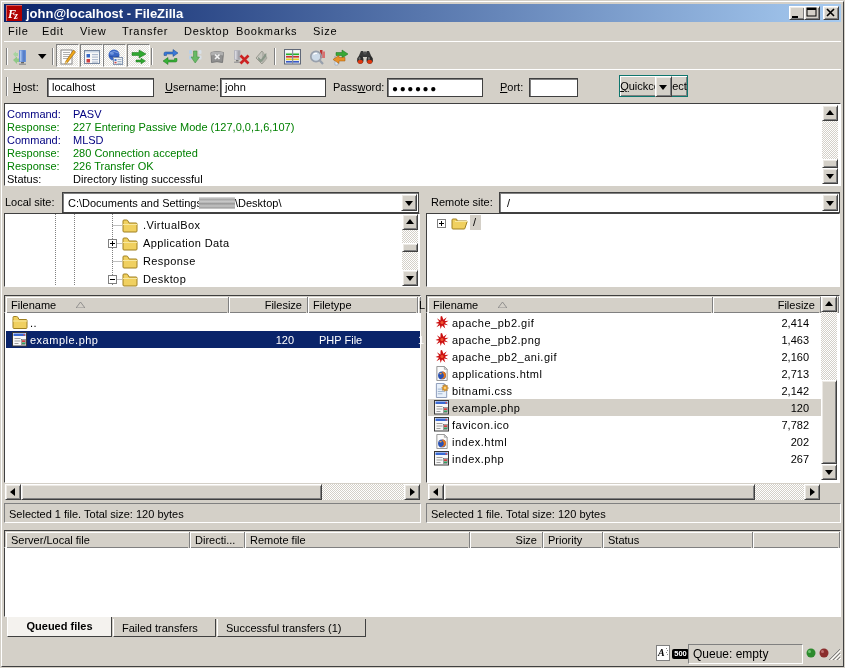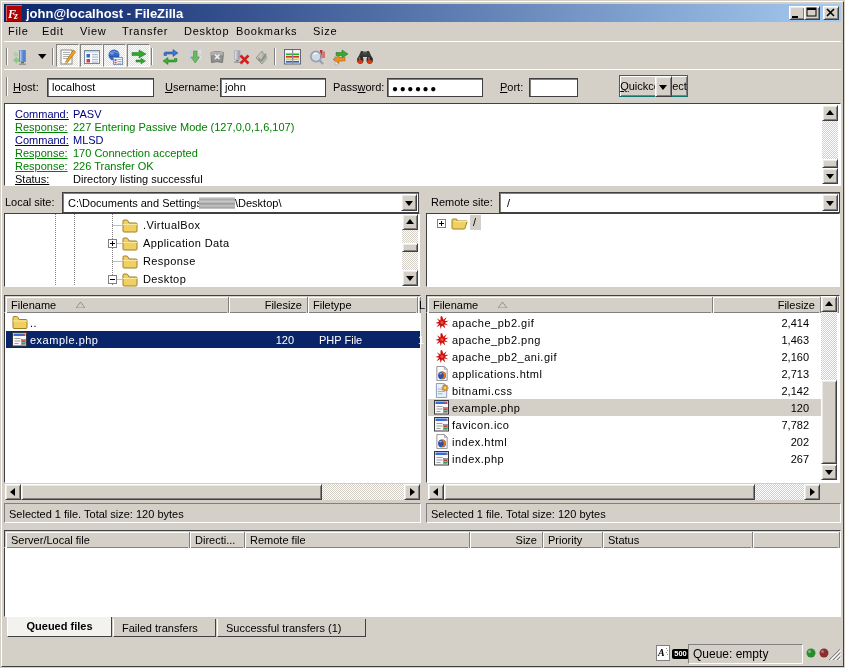--- a/index.html
+++ b/index.html
@@ -19,21 +19,21 @@
 .ticon{position:absolute;top:7px;}
 
 #qbar{left:4px;top:69px;width:837px;height:32px;background:#d4d0c8;border-top:1px solid #fff;}
 .lbl{position:absolute;top:11px;}
 .fld{position:absolute;top:8px;height:19px;background:#fff;border:1px solid #404040;box-shadow:inset 1px 1px 0 #808080;padding:2px 3px 0 4px;font-size:11px;}
 #qbtn{position:absolute;left:579px;top:5px;width:69px;height:22px;background:#d4d0c8;border:1px solid #0f766e;box-shadow:inset 1px 1px 0 #fff, inset -1px -1px 0 #808080;text-align:center;padding-top:4px;margin-left:36px;}
 #qarr{position:absolute;left:651px;top:6px;width:17px;height:21px;background:#d4d0c8;border:1px solid;border-color:#fff #404040 #404040 #fff;box-shadow:inset 1px 1px 0 #ece9e4, inset -1px -1px 0 #808080;}
 u{text-decoration:underline;}
 
 #log{left:4px;top:103px;width:837px;height:83px;background:#fff;border:1px solid;border-color:#404040 #fff #fff #404040;}
-.logline{position:absolute;left:10px;white-space:pre;text-decoration:underline;}
+.logline{position:absolute;left:2px;white-space:pre;}
 .lv{position:absolute;left:68px;white-space:pre;}
 
 .sbtn{position:absolute;background:#d4d0c8;border:1px solid;border-color:#fff #404040 #404040 #fff;box-shadow:inset 1px 1px 0 #ece9e4, inset -1px -1px 0 #808080;display:flex;align-items:center;justify-content:center;}
 .strack{position:absolute;background:repeating-conic-gradient(#ffffff 0 25%,#d4d0c8 0 50%) 0 0/2px 2px;}
 .sthumb{position:absolute;background:#d4d0c8;border:1px solid;border-color:#fff #404040 #404040 #fff;box-shadow:inset 1px 1px 0 #ece9e4, inset -1px -1px 0 #808080;}
 .tri{width:0;height:0;border:4px solid transparent;}
 .tri.up{border-bottom:5px solid #000;border-top:none;margin-top:-1px;}
 .tri.dn{border-top:5px solid #000;border-bottom:none;margin-bottom:-1px;}
 .tri.lf{border-right:5px solid #000;border-left:none;margin-left:-1px;}
 .tri.rt{border-left:5px solid #000;border-right:none;margin-right:-1px;}
@@ -263,21 +263,21 @@
 </div>
 
 <div id="log" class="abs">
  <span class="logline" style="top:4px;color:#000080">Command:</span>
       <span class="lv" style="top:4px;color:#000080">PASV</span>
  <span class="logline" style="top:17px;color:#008000">Response:</span>
       <span class="lv" style="top:17px;color:#008000">227 Entering Passive Mode (127,0,0,1,6,107)</span>
  <span class="logline" style="top:30px;color:#000080">Command:</span>
       <span class="lv" style="top:30px;color:#000080">MLSD</span>
  <span class="logline" style="top:43px;color:#008000">Response:</span>
-      <span class="lv" style="top:43px;color:#008000">170 Connection accepted</span>
+      <span class="lv" style="top:43px;color:#008000">280 Connection accepted</span>
  <span class="logline" style="top:56px;color:#008000">Response:</span>
       <span class="lv" style="top:56px;color:#008000">226 Transfer OK</span>
  <span class="logline" style="top:69px;color:#000">Status:</span>
       <span class="lv" style="top:69px;color:#000">Directory listing successful</span>
 </div>
 <div class="sbtn" style="left:822px;top:105px;width:16px;height:16px">
       <div class="tri up"></div>
     </div>
 <div class="strack" style="left:822px;top:121px;width:16px;height:38px"></div>
 <div class="sthumb" style="left:822px;top:159px;width:16px;height:9px"></div>

